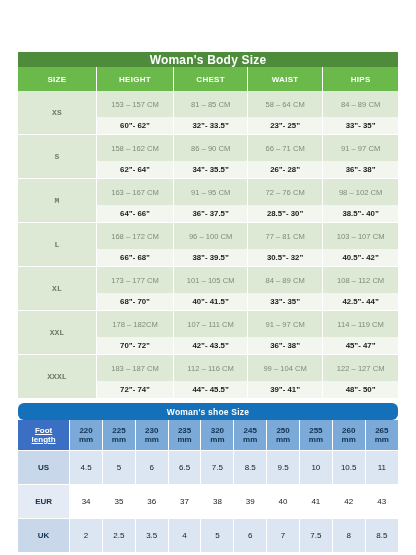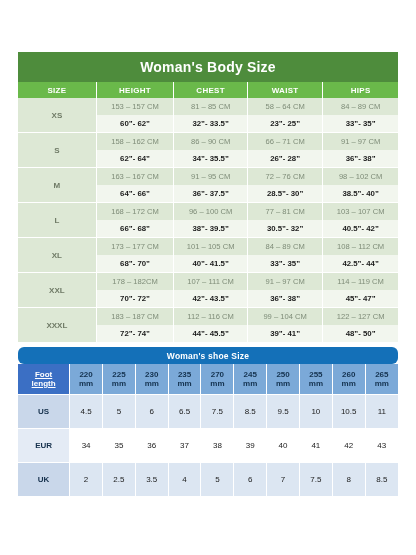--- a/index.html
+++ b/index.html
@@ -25,57 +25,58 @@
   table {
     width: 380px;
     border-collapse: collapse;
     table-layout: fixed;
   }
 
   
   .body-table .title-bar {
     background: #4E8C3C;
     color: #ffffff;
-    font-size: 14px;
+    font-size: 12px;
     font-weight: bold;
     text-align: center;
     letter-spacing: 0.2px;
-    height: 30px;
+    height: 15px;
     padding: 0;
   }
   .body-table .col-head {
     background: #6AB94A;
     color: #ffffff;
     font-size: 8px;
     font-weight: bold;
     text-align: center;
     letter-spacing: 0.3px;
-    height: 16px;
+    height: 24px;
     padding: 0;
     border-right: 1px solid #ffffff;
   }
   .body-table .col-head:last-child { border-right: none; }
 
   .body-table td.size-cell {
     background: #DDE8D5;
     color: #6F7A66;
     font-size: 8px;
     font-weight: bold;
     text-align: center;
     vertical-align: middle;
     border-bottom: 1px solid #ffffff;
     border-right: 1px solid #ffffff;
+    font-family: Liberation Mono, monospace;
   }
   .body-table td.cm {
     background: #DDE8D5;
     color: #7E8C78;
     font-size: 7.6px;
     font-weight: normal;
     text-align: center;
-    height: 17px;
+    height: 26px;
     padding: 0;
     border-right: 1px solid #ffffff;
   }
   .body-table td.inch {
     background: #F2F6EE;
     color: #1b1b1b;
     font-size: 7.8px;
     font-weight: bold;
     text-align: center;
     height: 17px;
@@ -315,21 +316,21 @@
           </th>
           <th class="mm-head">
             <span>230</span><br>
             <span>mm</span>
           </th>
           <th class="mm-head">
             <span>235</span><br>
             <span>mm</span>
           </th>
           <th class="mm-head">
-            <span>270</span><br>
+            <span>320</span><br>
             <span>mm</span>
           </th>
           <th class="mm-head">
             <span>245</span><br>
             <span>mm</span>
           </th>
           <th class="mm-head">
             <span>250</span><br>
             <span>mm</span>
           </th>

